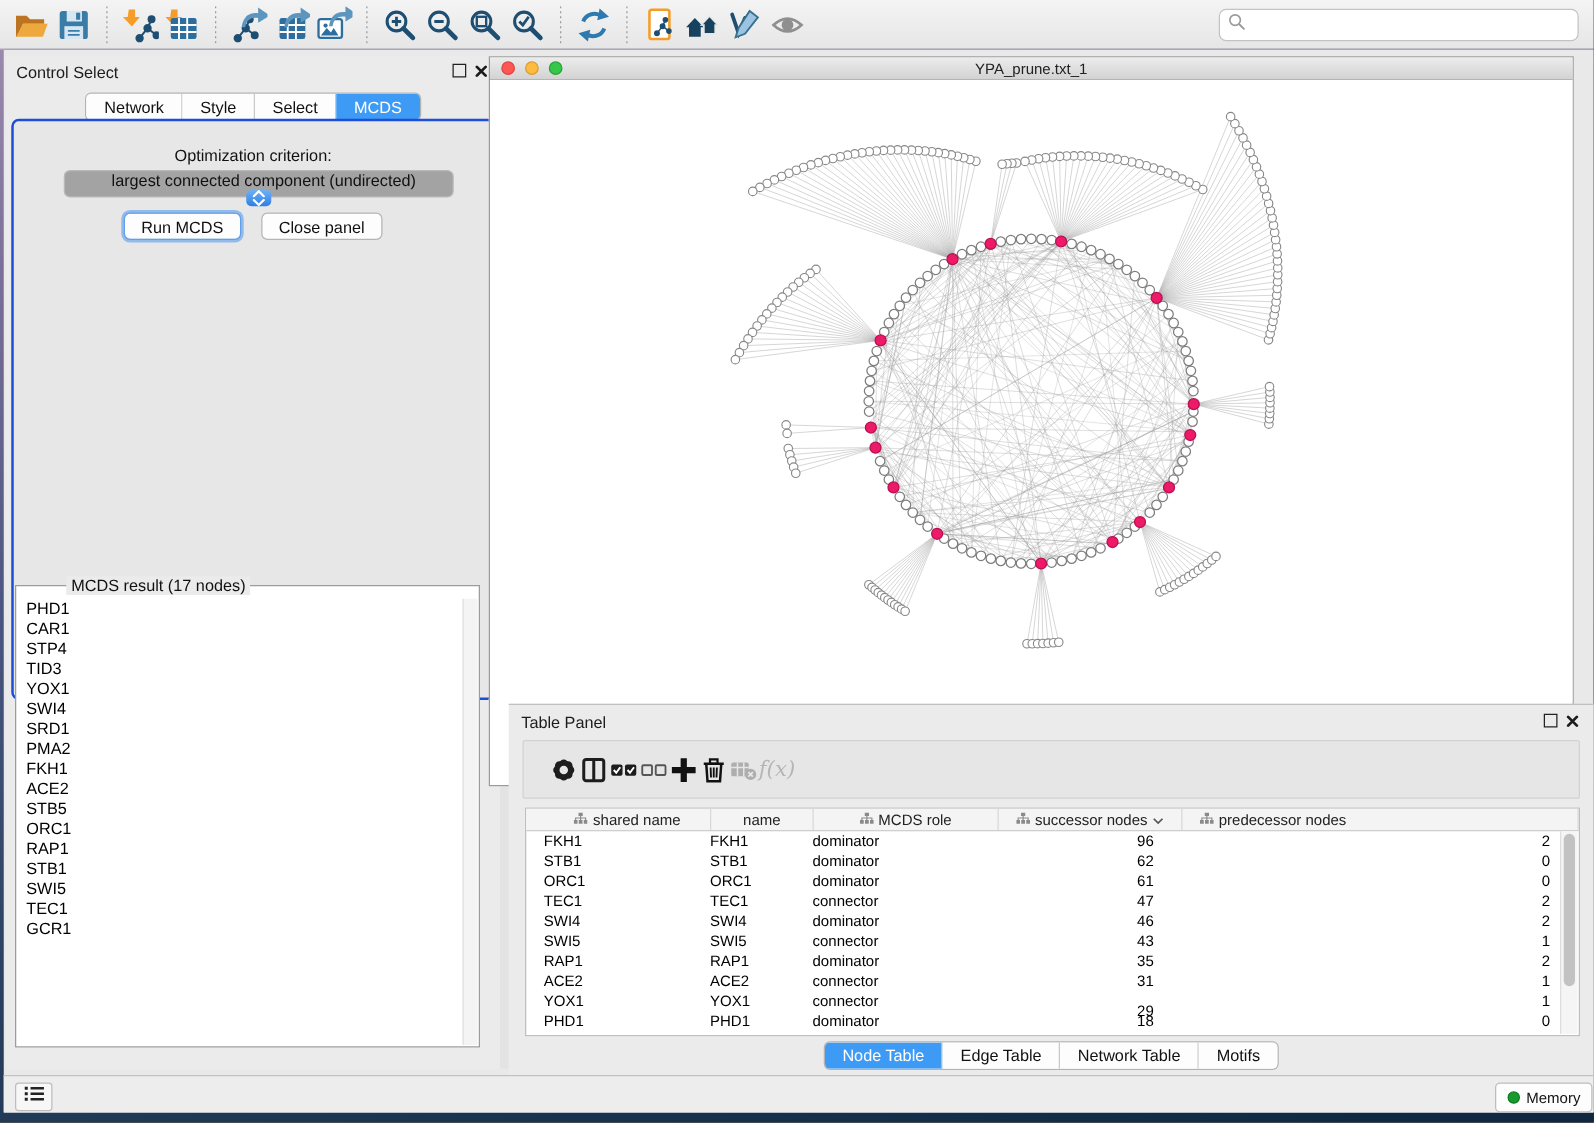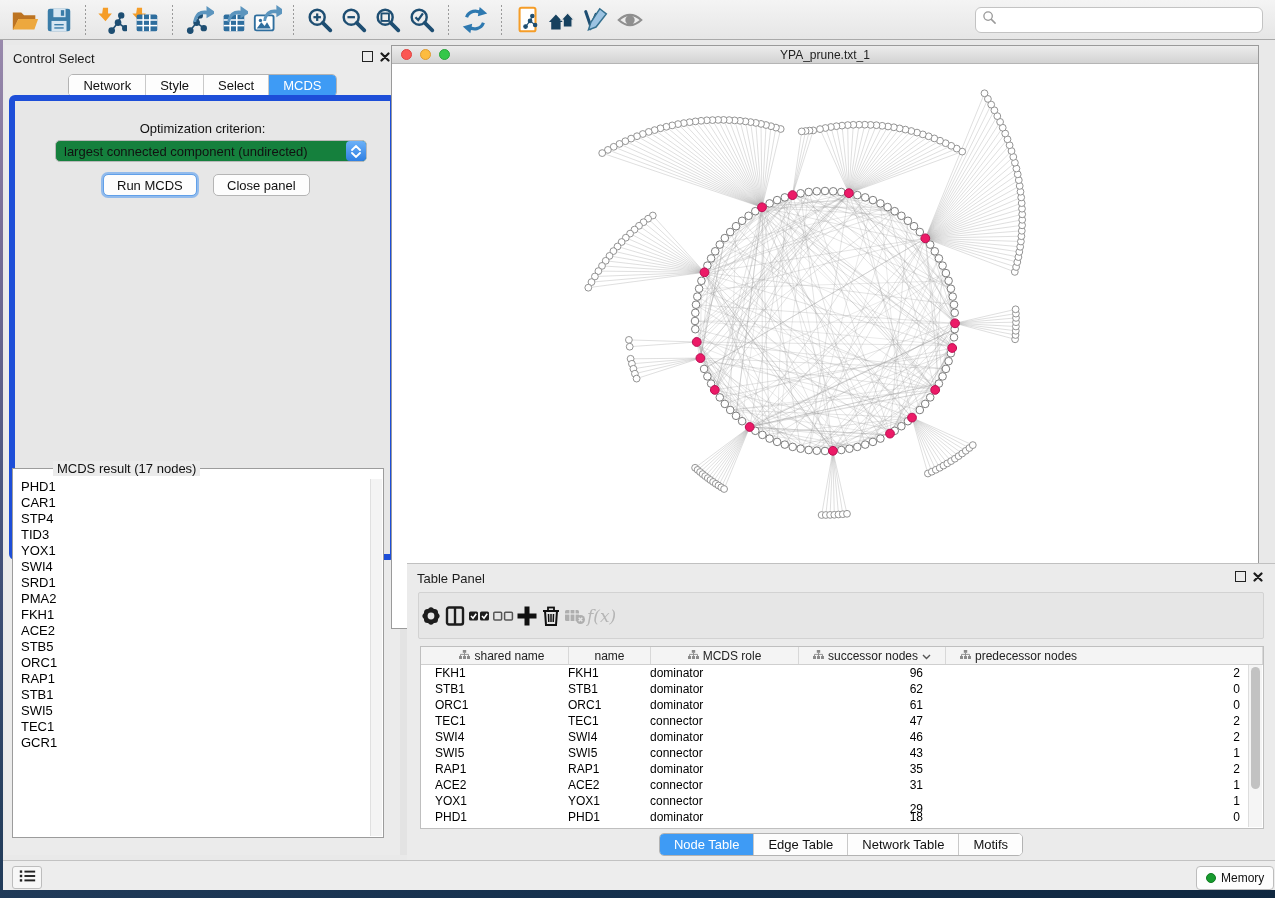--- a/index.html
+++ b/index.html
@@ -27,24 +27,24 @@
   .panel-title{font-size:13px;color:#1c1c1c;}
   .win-btns{display:flex;gap:7px;align-items:center;}
   .float-glyph{width:9px;height:9px;border:1.5px solid #222;display:inline-block;}
   .close-glyph svg{display:block;}
   #cp-tabs{left:0;top:29px;width:100%;display:flex;justify-content:center;}
   .seg{display:flex;border:1px solid #b3b3b3;border-radius:5px;overflow:hidden;background:#fdfdfd;}
   .seg-item{font-size:13px;padding:3px 14px;color:#111;border-right:1px solid #c9c9c9;background:#fdfdfd;}
   .seg-item:last-child{border-right:none;}
   .seg-item.active{background:#3e9bf5;color:#fff;}
   #cp-content{left:4px;top:50px;width:387px;height:465px;background:#e7e7e7;
-    border:6px solid #1d4ed8;border-radius:6px;box-sizing:border-box;padding-left:23px;}
+    border:2px solid #1d4ed8;border-radius:6px;box-sizing:border-box;padding-left:23px;}
   #crit-label{left:0;top:20px;width:100%;text-align:center;font-size:13px;color:#111;}
-  #crit-select{left:40px;top:39px;width:312px;height:22px;background:#15803d;border:1px solid #b9b9b9;
-    border-radius:5px;display:flex;align-items:center;box-sizing:border-box;}
+  #crit-select{left:40px;top:39px;width:312px;height:22px;background:#a3a3a3;border:1px solid #b9b9b9;
+    border-radius:5px;display:flex;align-items:center;box-sizing:border-box;flex-direction:column;}
   #crit-select .sel-text{flex:1;font-size:13px;padding-left:8px;color:#111;white-space:nowrap;}
   .sel-cap{width:20px;height:20px;margin-right:0px;border-radius:4px;
     background:linear-gradient(#6cb1f8,#2f7fe3);display:flex;flex-direction:column;align-items:center;justify-content:center;gap:1px;}
   .sel-cap svg{display:block;}
   .btn{background:#fdfdfd;border:1px solid #b5b5b5;border-radius:5px;font-size:13px;color:#111;
     padding:2px 13px;height:22px;box-sizing:border-box;font-family:"Liberation Sans",sans-serif;}
   #run-btn{left:88px;top:73px;outline:3px solid rgba(77,151,240,.55);outline-offset:-1px;border-color:#7aabe0;}
   #close-btn{left:198px;top:73px;}
   #result-group{left:7px;top:423px;width:372px;height:370px;border:1px solid #9c9c9c;background:#fff;box-sizing:border-box;}
   #result-legend{position:absolute;top:-8px;left:8px;background:#ebebeb;padding:0 4px;font-size:13px;color:#111;margin-left:32px;}
@@ -57,21 +57,21 @@
   
   #net-window{left:388px;top:5px;width:868px;height:584px;border:1px solid #9a9a9a;box-sizing:border-box;background:#fff;}
   #net-titlebar{left:0;top:0;width:100%;height:18px;background:linear-gradient(#ececec,#d3d3d3);
     border-bottom:1px solid #b5b5b5;display:flex;align-items:center;box-sizing:border-box;}
   .tl{width:11px;height:11px;border-radius:50%;margin-left:9px;}
   #net-title{position:absolute;width:100%;text-align:center;font-size:12px;color:#222;}
   #net-canvas{left:0;top:18px;width:866px;height:498px;background:#fff;}
   
   #table-panel{left:404px;top:523px;width:868px;height:297px;background:#ebebeb;border-top:1px solid #c0c0c0;box-sizing:border-box;}
   #tp-toolbar{left:11px;top:28px;width:846px;height:47px;background:#e6e6e6;border:1px solid #d2d2d2;
-    border-radius:2px;display:flex;align-items:center;box-sizing:border-box;}
+    border-radius:2px;display:flex;align-items:center;padding-left:20px;box-sizing:border-box;}
   .tp-icon{width:24px;height:24px;display:flex;align-items:center;justify-content:center;}
   #fx-icon{font-family:"DejaVu Serif",serif;font-style:italic;font-size:17px;color:#b5b5b5;width:auto;}
   #node-table{left:13px;top:82px;width:844px;height:183px;background:#fff;border:1px solid #bfbfbf;box-sizing:border-box;}
   #tbl-header{display:flex;height:17px;background:#f4f4f4;border-bottom:1px solid #cfcfcf;justify-content:flex-end;}
   .th{display:flex;align-items:center;font-size:12px;color:#222;border-right:1px solid #d8d8d8;box-sizing:border-box;
       justify-content:center;gap:4px;overflow:hidden;white-space:nowrap;}
   .th.left-head{justify-content:flex-start;padding-left:14px;}
   .tr{display:flex;height:16px;align-items:center;}
   .td{font-size:12px;color:#000;box-sizing:border-box;white-space:nowrap;overflow:hidden;}
   .td.l{padding-left:14px;text-align:left;}

